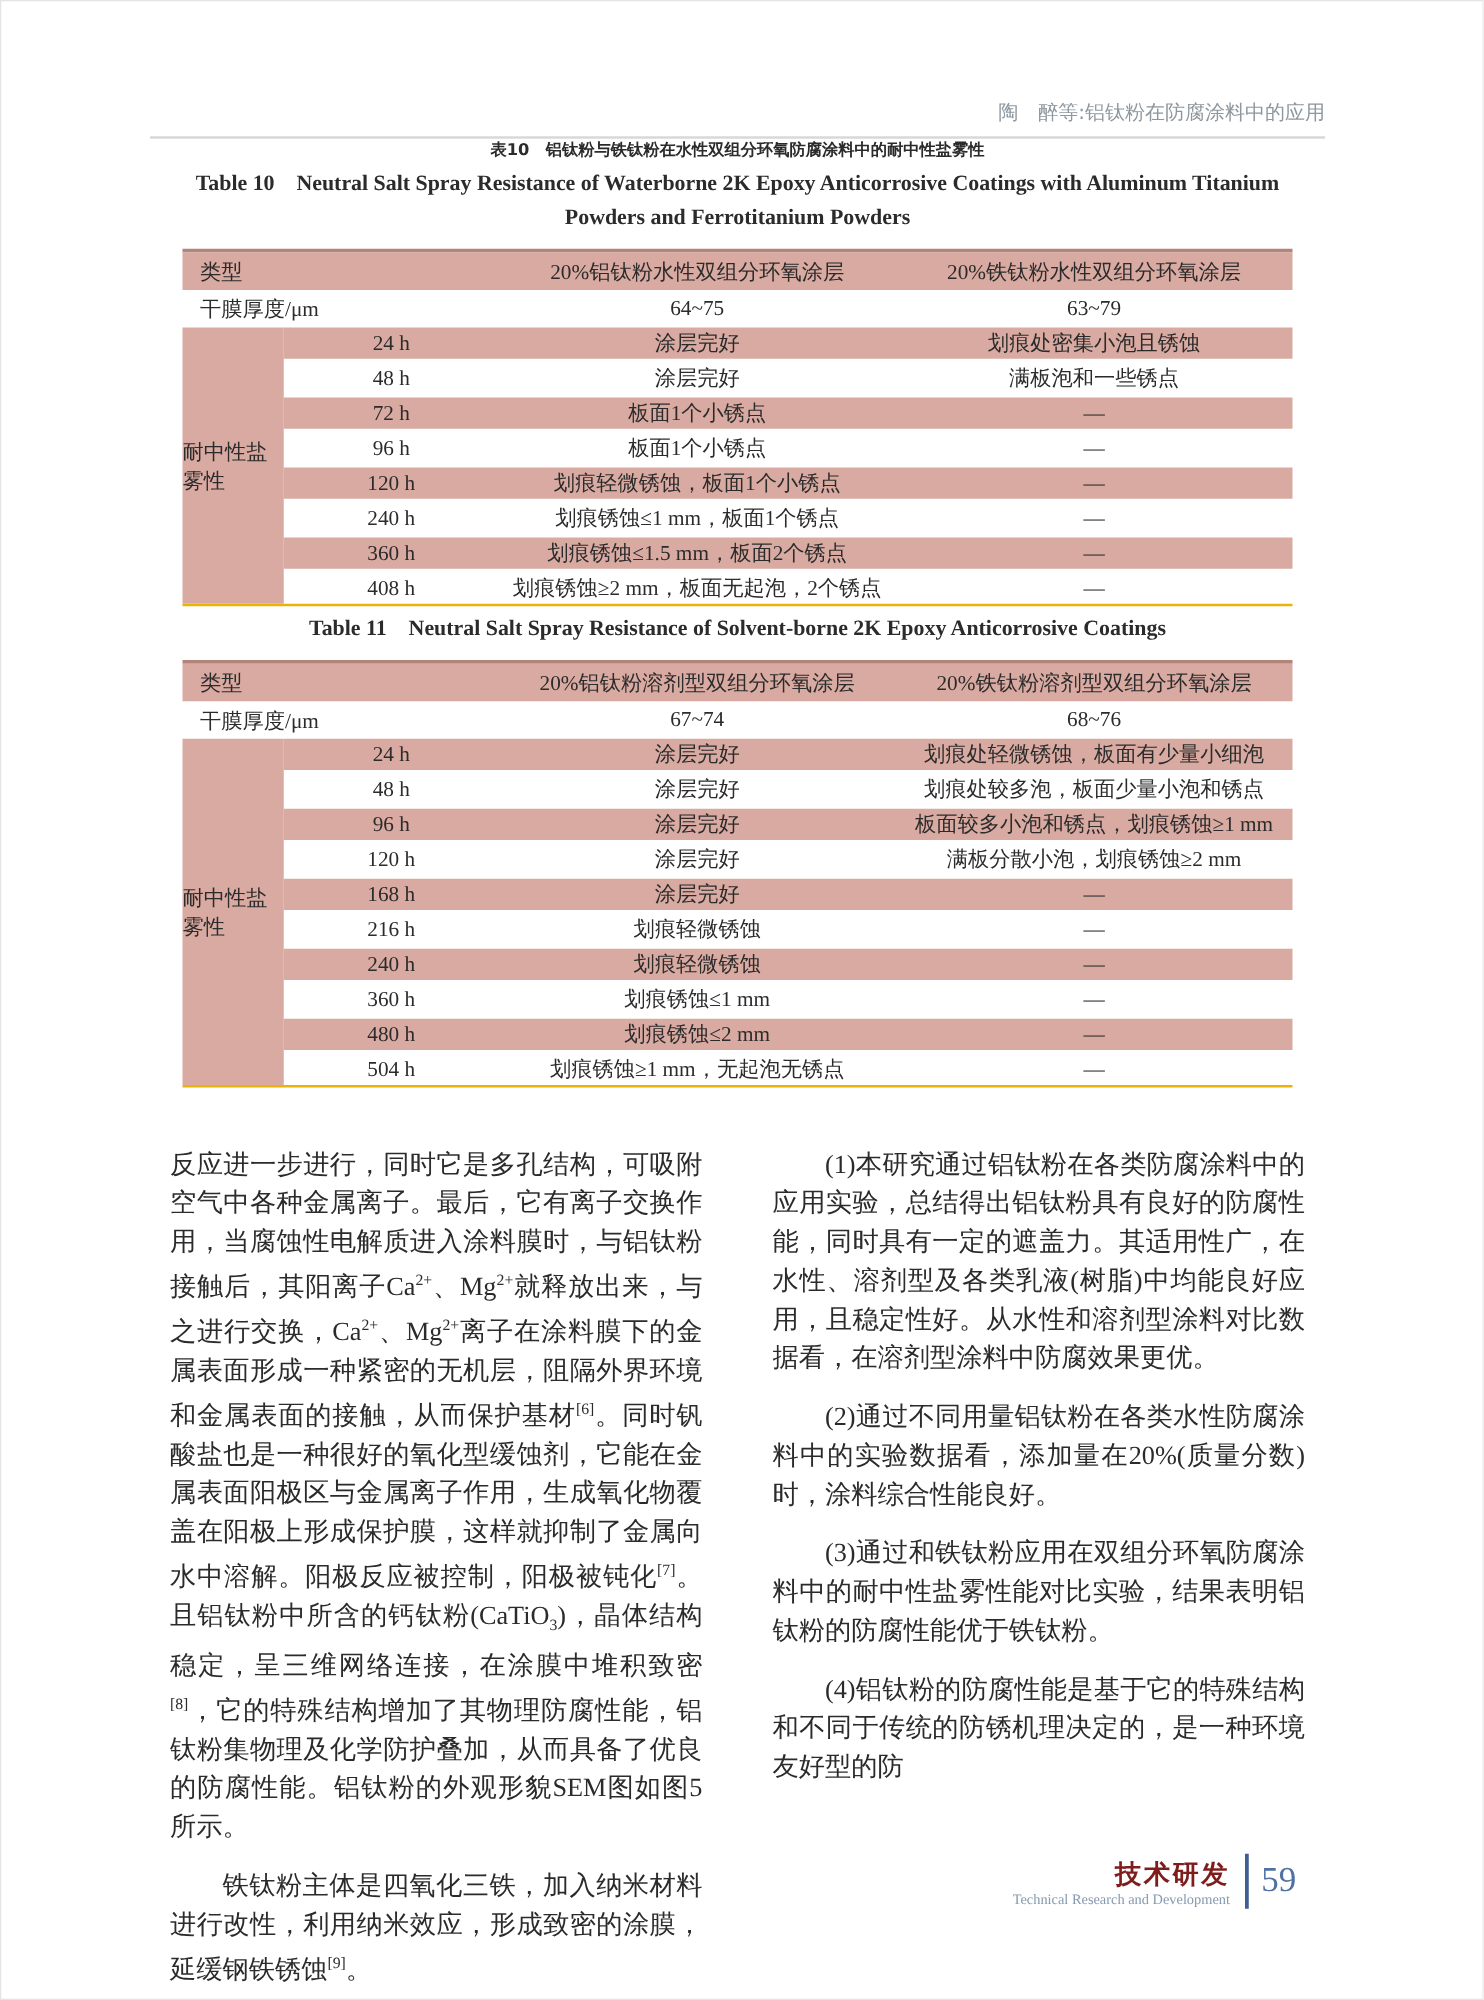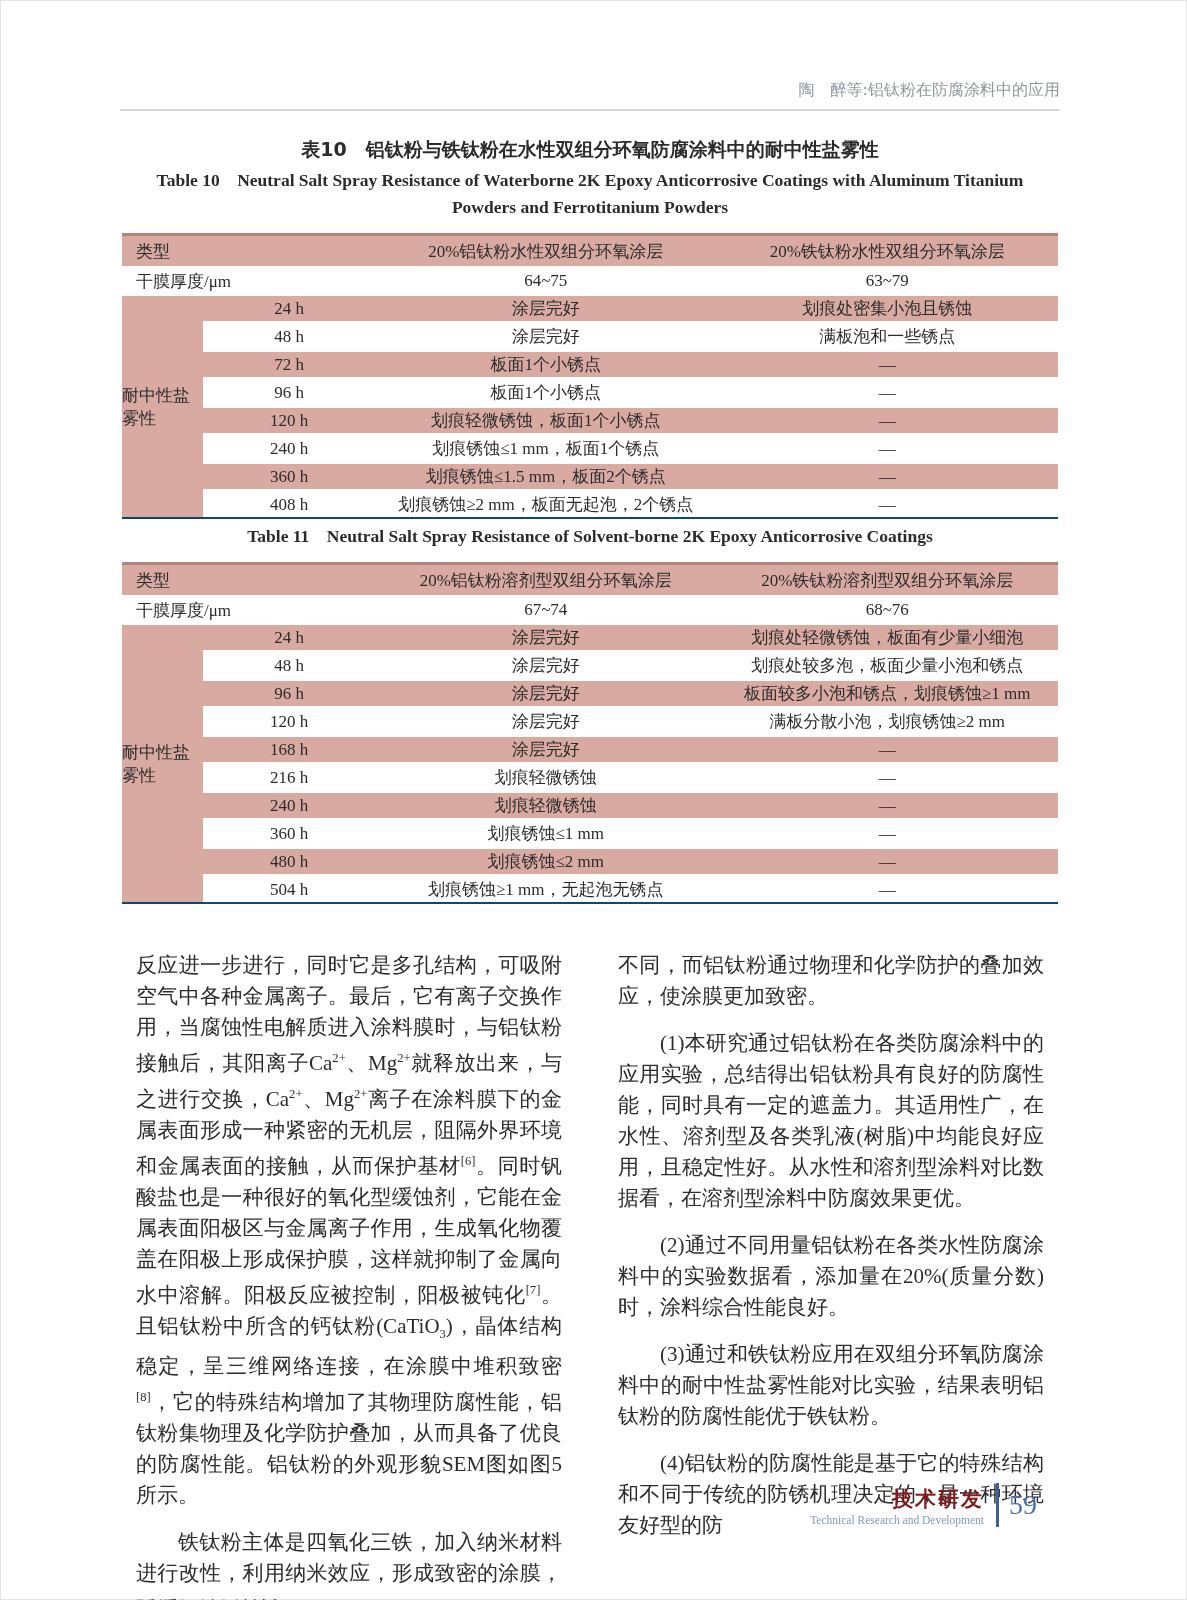--- a/index.html
+++ b/index.html
@@ -8,26 +8,26 @@
     width:1187px; height:1600px; position:relative; overflow:hidden;
     background:#ffffff; box-shadow: inset 0 0 0 1px #e4e4e4;
     font-family:"Liberation Serif","DejaVu Serif",serif; color:#2b2b2b;
   }
   .content { margin:0 127px 0 120px; }
   
   .run-head { padding-top:80px; border-bottom:2px solid #d6d9dc; padding-bottom:8px; }
   .run-head .rh-text { display:block; text-align:right; font-size:16px; color:#8e979e;
     font-family:"DejaVu Sans","Liberation Sans",sans-serif; }
   
-  .cap-zh { margin-top:26px; text-align:center; font-size:19px; font-weight:bold;
+  .cap-zh { text-align:center; font-size:13px; font-weight:bold;
     font-family:"DejaVu Sans","Liberation Sans",sans-serif; }
   .cap-en { text-align:center; font-size:17.5px; font-weight:bold; line-height:1.55;
     max-width:900px; margin:4px auto 12px; font-family:"Liberation Serif","DejaVu Serif",serif; }
   
-  .tbl { margin:0 2px; border-top:3px solid #b2847a; border-bottom:2px solid #0c4a6e; font-size:17px; }
+  .tbl { margin:0 26px; border-top:3px solid #b2847a; border-bottom:2px solid #eab308; font-size:17px; }
   .t-head { display:grid; grid-template-columns:253px 1fr 1fr; background:#d9aaa1;
     height:30px; align-items:center; margin-bottom:2px; }
   .t-thick { display:grid; grid-template-columns:253px 1fr 1fr; height:26px;
     align-items:center; margin-bottom:2px; background:#ffffff; }
   .t-label-left { padding-left:14px; text-align:left; }
   .t-center { text-align:center; }
   .t-body { display:flex; }
   .t-grouplabel { width:81px; background:#d9aaa1; display:flex; align-items:center;
     justify-content:center; font-size:17px; }
   .t-rows { flex:1; }
@@ -197,21 +197,20 @@
       </div>
     </div>
 
     <div class="columns">
       <div class="col">
         <p><span>反应进一步进行，同时它是多孔结构，可吸附空气中各种金属离子。最后，它有离子交换作用，当腐蚀性电解质进入涂料膜时，与铝钛粉接触后，其阳离子Ca</span><sup>2+</sup><span>、Mg</span><sup>2+</sup><span>就释放出来，与之进行交换，Ca</span><sup>2+</sup><span>、Mg</span><sup>2+</sup><span>离子在涂料膜下的金属表面形成一种紧密的无机层，阻隔外界环境和金属表面的接触，从而保护基材</span><sup>[6]</sup><span>。同时钒酸盐也是一种很好的氧化型缓蚀剂，它能在金属表面阳极区与金属离子作用，生成氧化物覆盖在阳极上形成保护膜，这样就抑制了金属向水中溶解。阳极反应被控制，阳极被钝化</span><sup>[7]</sup><span>。且铝钛粉中所含的钙钛粉(CaTiO</span><sub>3</sub><span>)，晶体结构稳定，呈三维网络连接，在涂膜中堆积致密</span><sup>[8]</sup><span>，它的特殊结构增加了其物理防腐性能，铝钛粉集物理及化学防护叠加，从而具备了优良的防腐性能。铝钛粉的外观形貌SEM图如图5所示。</span></p>
         <p class="indent"><span>铁钛粉主体是四氧化三铁，加入纳米材料进行改性，利用纳米效应，形成致密的涂膜，延缓钢铁锈蚀</span><sup>[9]</sup><span>。</span></p>
 
       </div>
       <div class="col">
-        <p><span>不同，而铝钛粉通过物理和化学防护的叠加效应，使涂膜更加致密。</span></p>
         <p class="indent"><span>(1)本研究通过铝钛粉在各类防腐涂料中的应用实验，总结得出铝钛粉具有良好的防腐性能，同时具有一定的遮盖力。其适用性广，在水性、溶剂型及各类乳液(树脂)中均能良好应用，且稳定性好。从水性和溶剂型涂料对比数据看，在溶剂型涂料中防腐效果更优。</span></p>
         <p class="indent"><span>(2)通过不同用量铝钛粉在各类水性防腐涂料中的实验数据看，添加量在20%(质量分数)时，涂料综合性能良好。</span></p>
         <p class="indent"><span>(3)通过和铁钛粉应用在双组分环氧防腐涂料中的耐中性盐雾性能对比实验，结果表明铝钛粉的防腐性能优于铁钛粉。</span></p>
         <p class="indent"><span>(4)铝钛粉的防腐性能是基于它的特殊结构和不同于传统的防锈机理决定的，是一种环境友好型的防</span></p>
       </div>
     </div>
   </div>
 
   <div class="footer">
     <div class="f-left">

